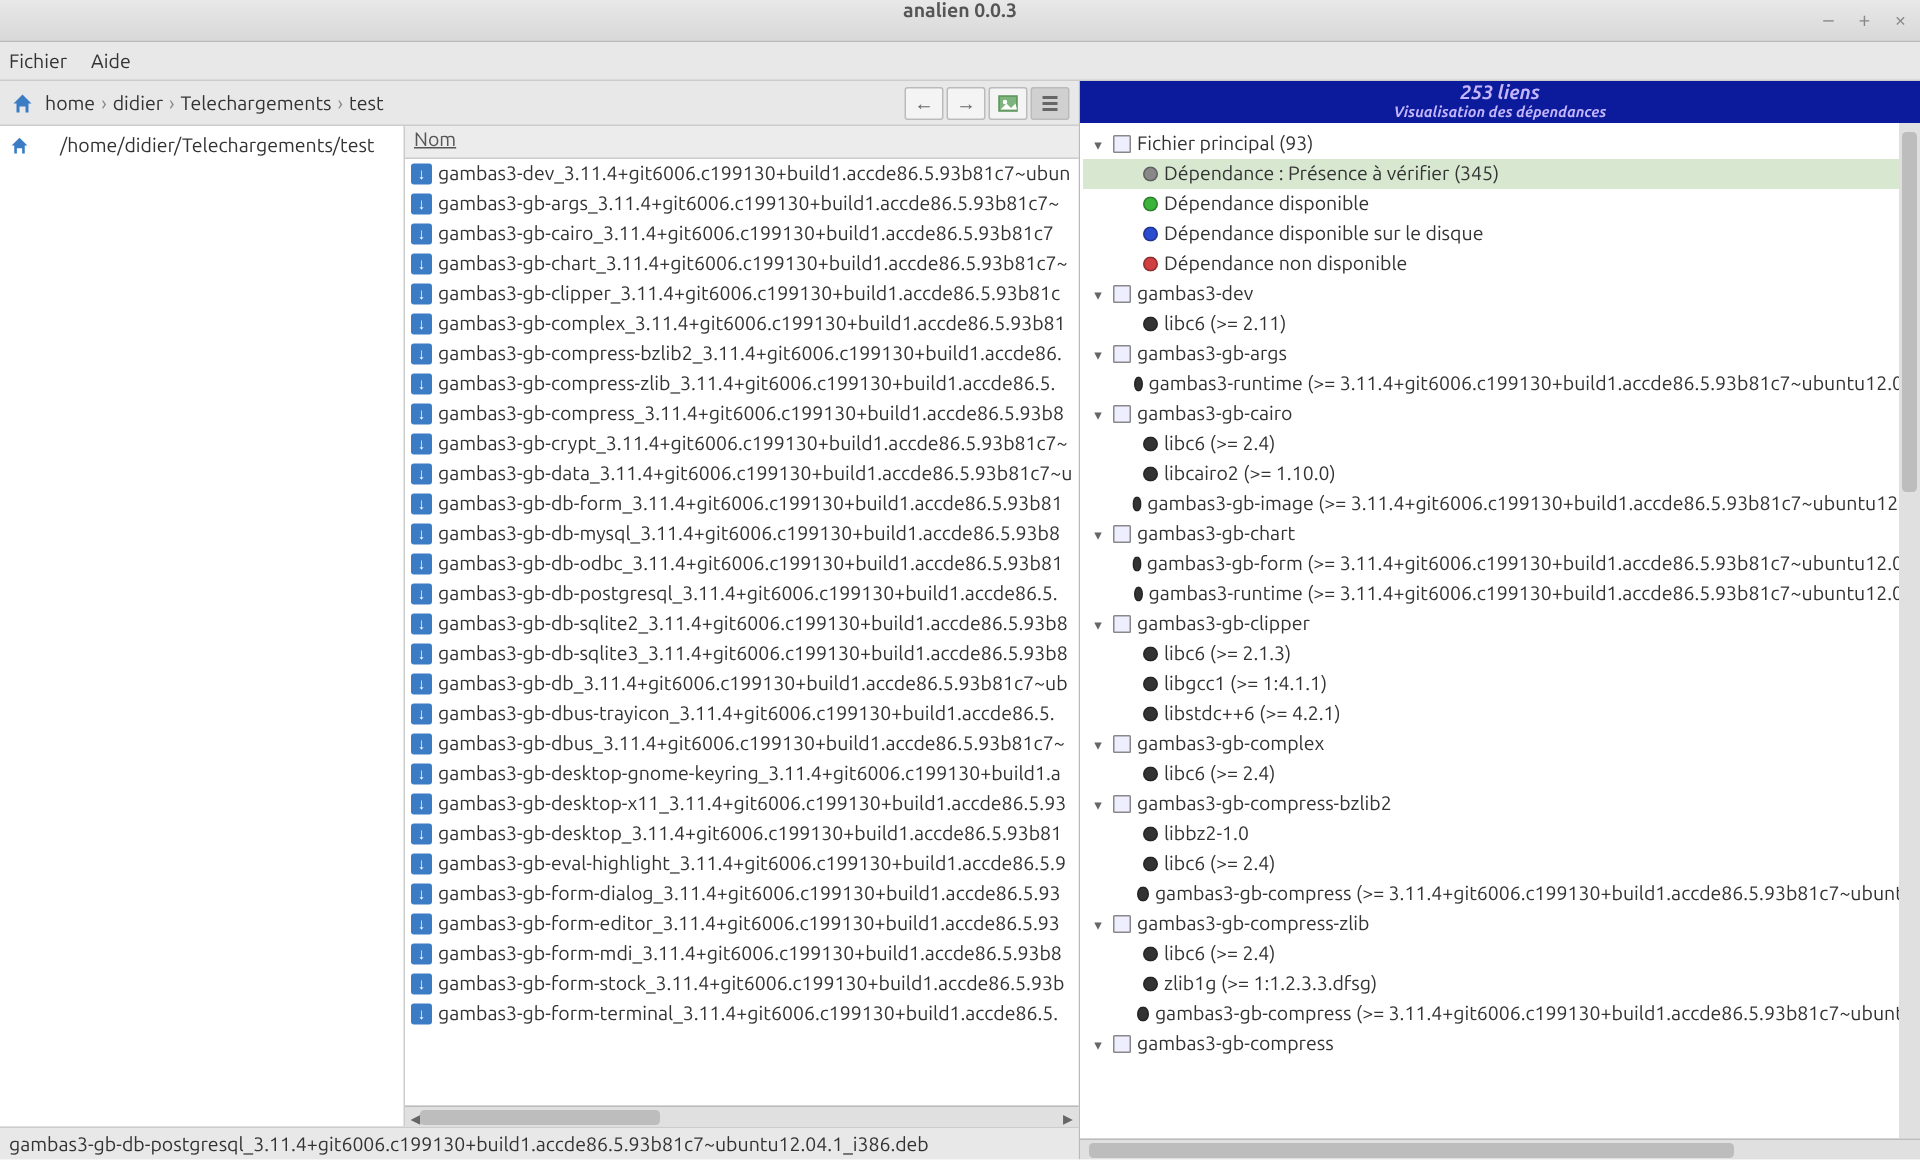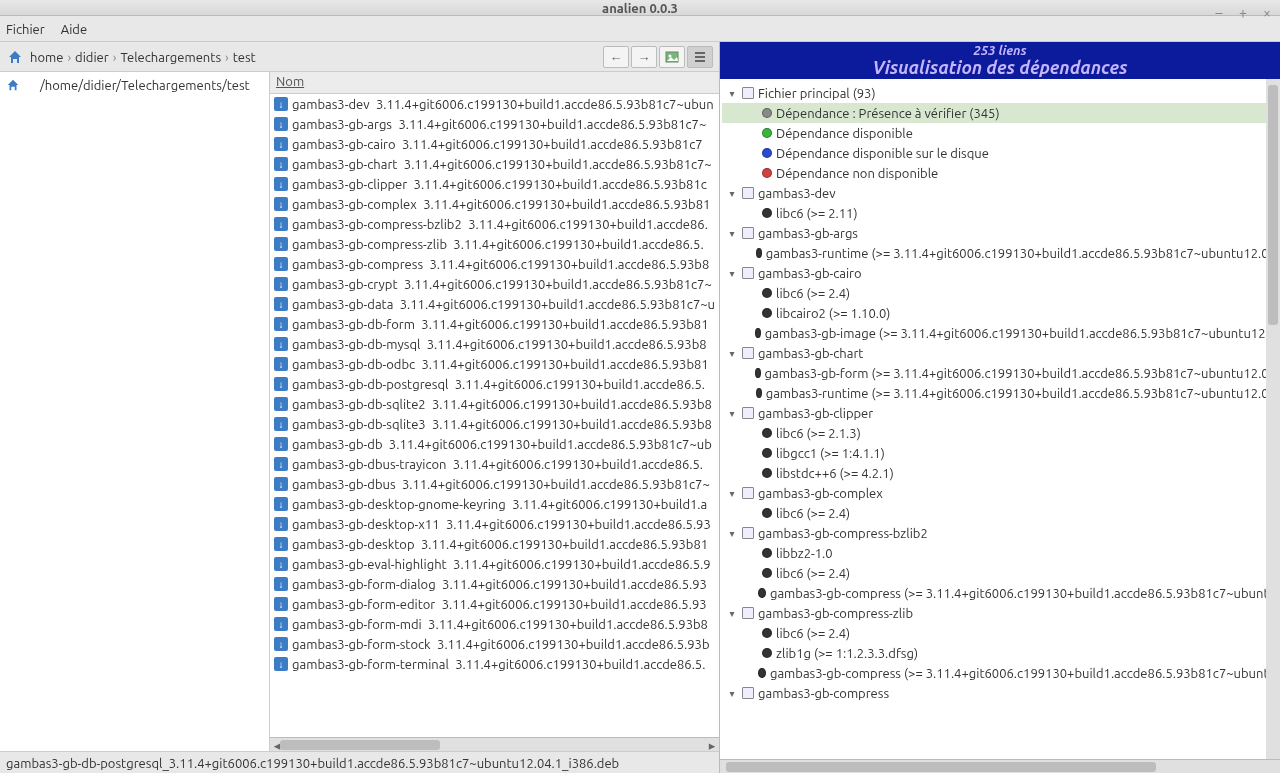--- a/index.html
+++ b/index.html
@@ -1,17 +1,17 @@
 <!DOCTYPE html>
 <html><head>
 <meta charset="utf-8">
 <style>
 * { box-sizing: border-box; margin: 0; padding: 0; font-family: "Ubuntu", "Segoe UI", sans-serif; font-size: 13px; }
 body { background: #f0f0f0; width: 1280px; height: 773px; overflow: hidden; display: flex; flex-direction: column; }
-.titlebar { height: 16px; background: linear-gradient(#e8e8e8,#d8d8d8); display: flex; align-items: center; justify-content: center; position: relative; border-bottom: 1px solid #bbb; }
+.titlebar { height: 28px; background: linear-gradient(#e8e8e8,#d8d8d8); display: flex; align-items: flex-start; justify-content: center; position: relative; border-bottom: 1px solid #bbb; }
 .titlebar .title { font-weight: bold; color: #555; }
 .window-btns { position: absolute; right: 4px; top: 4px; display: flex; gap: 6px; }
 .wbtn { width: 18px; height: 18px; display: flex; align-items: center; justify-content: center; color: #888; cursor: pointer; font-size: 14px; }
 .menubar { height: 26px; background: #e8e8e8; border-bottom: 1px solid #ccc; display: flex; align-items: center; padding: 0 6px; gap: 16px; }
 .menubar span { color: #333; cursor: pointer; }
 .content { display: flex; flex: 1; min-height: 0; }
 .left-panel { width: 720px; display: flex; flex-direction: column; border-right: 1px solid #bbb; background: #fff; }
 .toolbar { height: 30px; background: #e8e8e8; border-bottom: 1px solid #ccc; display: flex; align-items: center; padding: 0 6px; gap: 0; }
 .toolbar .home { width: 18px; height: 18px; display: inline-flex; align-items: center; justify-content: center; color: #4a90d9; margin-right: 6px; }
 .crumb { color: #333; cursor: pointer; }
@@ -30,21 +30,21 @@
 .pkg-icon { width: 14px; height: 14px; background: #3b7cc4; display: inline-flex; align-items: center; justify-content: center; color: #fff; font-size: 10px; border-radius: 2px; flex-shrink:0;}
 .file-row span.fname { overflow: hidden; text-overflow: clip; }
 .hscroll { height: 14px; background: #e0e0e0; border-top: 1px solid #bbb; position: relative; }
 .hscroll .thumb { position:absolute; left:10px; top:2px; width:160px; height:10px; background:#bdbdbd; border-radius:3px;}
 .hscroll .arrow { position:absolute; top:0; width:14px; height:14px; display:flex; align-items:center; justify-content:center; color:#666;}
 .hscroll .al{left:0;} .hscroll .ar{right:0;}
 .statusbar { height: 22px; background: #e8e8e8; border-top: 1px solid #ccc; padding: 2px 6px; color: #333; display: flex; align-items: center; }
 .right-panel { flex: 1; display: flex; flex-direction: column; background: #fff; min-width:0;}
 .rp-header { background: #0b1b9b; color: #c4b5fd; text-align: center; font-style: italic; font-weight: bold; padding: 0; }
 .rp-header .line1 { display:block; padding-top:1px;}
-.rp-header .line2 { display:block; padding-bottom:2px; font-size:18px;}
+.rp-header .line2 { display:block; padding-bottom:2px; font-size:10px;}
 .dep-tree { flex: 1; overflow: auto; padding: 4px 2px; background: #fff; position:relative;}
 .dnode { display: flex; align-items: center; gap: 4px; padding: 1px 2px; white-space: nowrap; color: #333; height:20px;}
 .dnode.selected { background: #d8e8d0; }
 .indent0 { padding-left: 4px; }
 .indent1 { padding-left: 24px; }
 .exp { width: 12px; color: #666; display:inline-flex; justify-content:center; font-size:10px;}
 .nodeicon { width: 12px; height: 12px; border: 1px solid #888; background: #eef; display:inline-block; border-radius:1px;}
 .dot { width: 10px; height: 10px; border-radius: 50%; display: inline-block; border:1px solid rgba(0,0,0,0.3);}
 .dot.gray { background: #888; }
 .dot.green { background: #3cb43c; }

